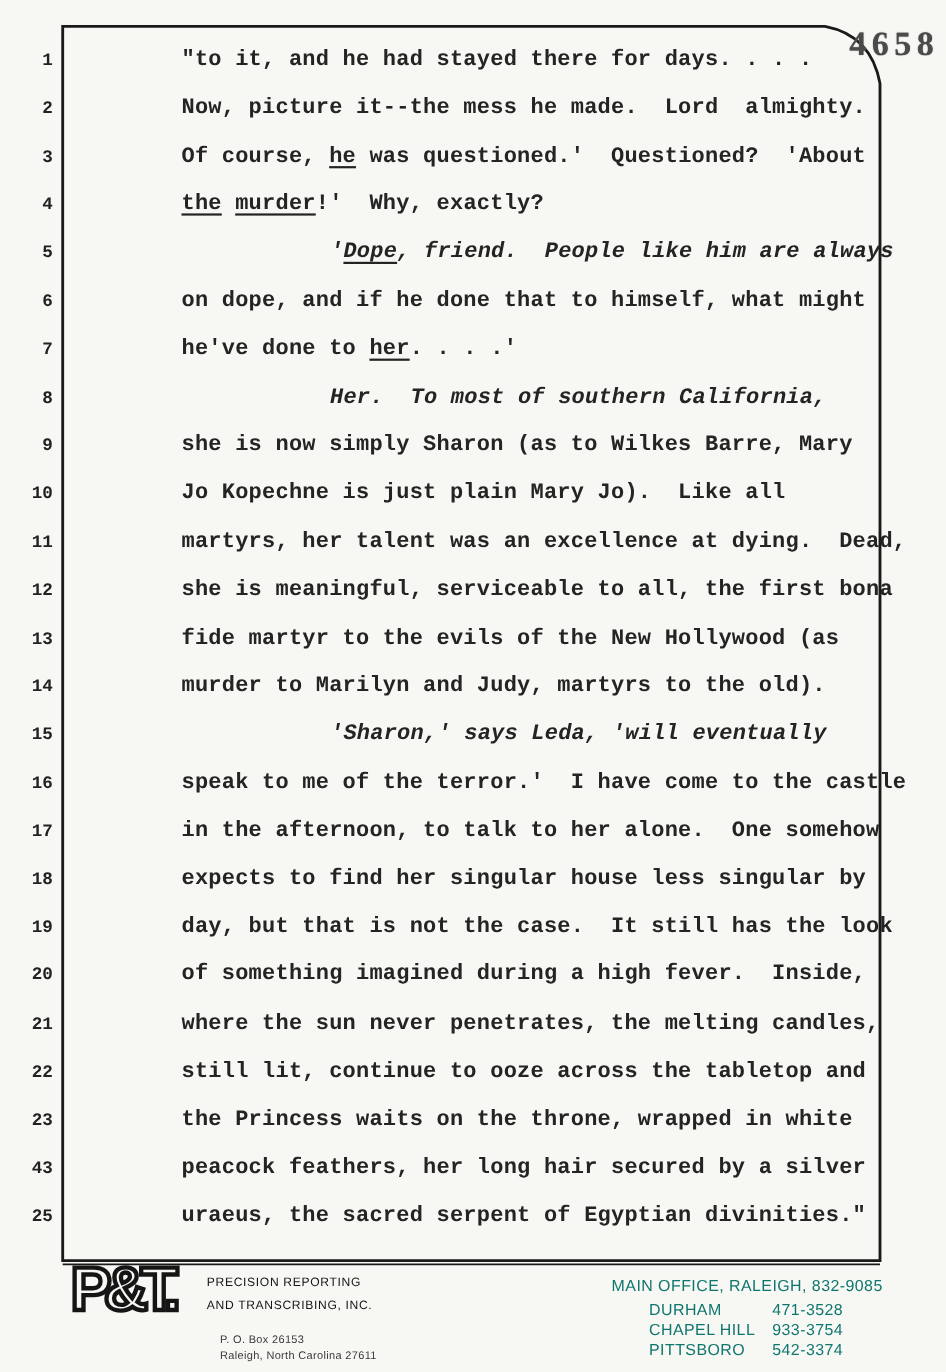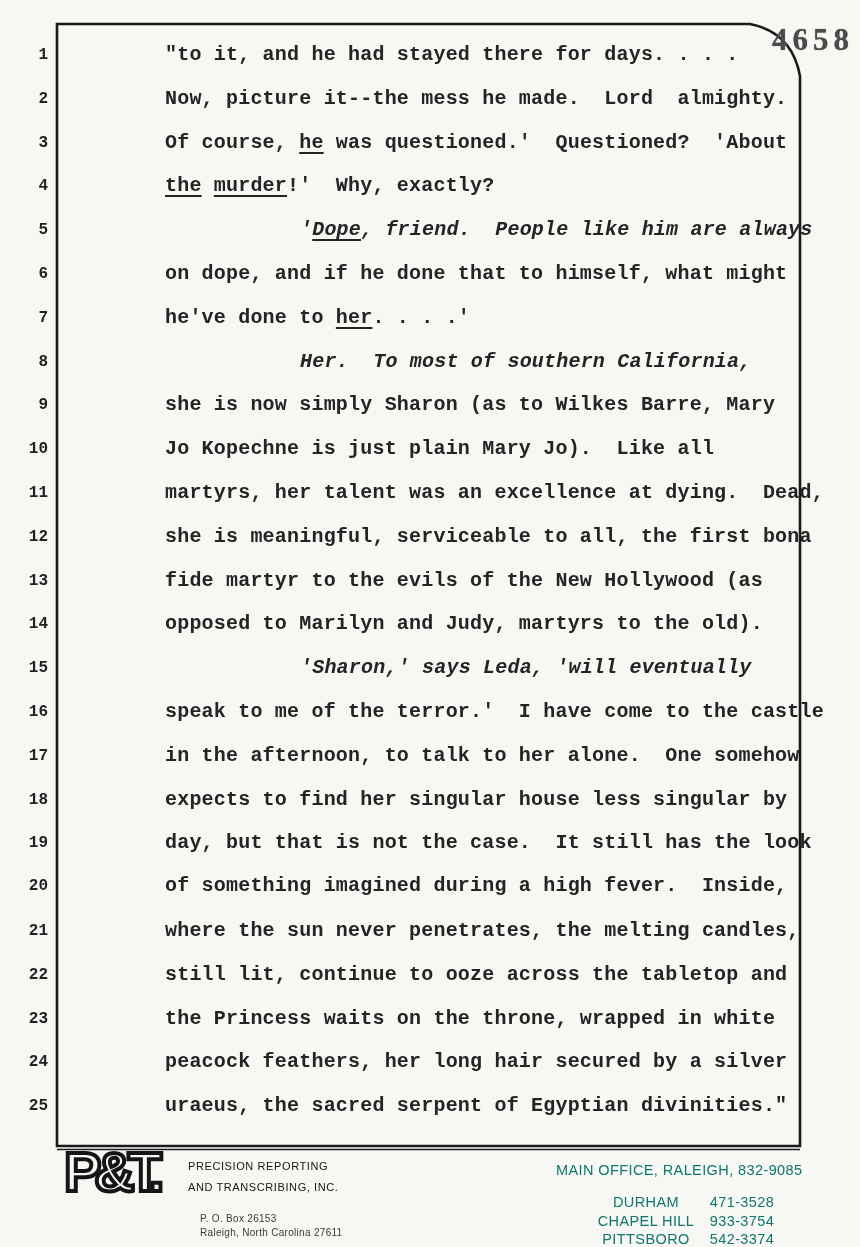--- a/index.html
+++ b/index.html
@@ -121,21 +121,21 @@
   }
   #offices {
     position: absolute;
     left: 556px;
     top: 14px;
     font-size: 14.5px;
     color: #0f766e;
     letter-spacing: 0.4px;
   }
   #main-office { white-space: pre; }
-  #office-rows { margin-top: 15px; margin-left: 34px; text-align: center; }
+  #office-rows { margin-top: 4px; margin-left: 34px; }
   .office-row { display: flex; line-height: 18.5px; }
   .oname { width: 112px; }
   .ophone { width: 80px; }
 </style>
 </head>
 <body>
 
 <div id="page">
 
   <svg id="border-svg" viewBox="0 0 860 1247" xmlns="http://www.w3.org/2000/svg">
@@ -193,21 +193,21 @@
       <div class="line" style="top: 514.8px;">
         <span class="lnum">12</span>
         <span class="ltxt"><span>she is meaningful, serviceable to all, the first bona</span></span>
       </div>
       <div class="line" style="top: 558.6px;">
         <span class="lnum">13</span>
         <span class="ltxt"><span>fide martyr to the evils of the New Hollywood (as</span></span>
       </div>
       <div class="line" style="top: 602.4px;">
         <span class="lnum">14</span>
-        <span class="ltxt"><span>opposed to Marilyn and Judy, martyrs to the old).</span></span>
+        <span class="ltxt"><span>murder to Marilyn and Judy, martyrs to the old).</span></span>
       </div>
       <div class="line" style="top: 646.2px;">
         <span class="lnum">15</span>
         <span class="ltxt indent"><span>'Sharon,' says Leda, 'will eventually</span></span>
       </div>
       <div class="line" style="top: 690px;">
         <span class="lnum">16</span>
         <span class="ltxt"><span>speak to me of the terror.'  I have come to the castle</span></span>
       </div>
       <div class="line" style="top: 733.8px;">
@@ -232,21 +232,21 @@
       </div>
       <div class="line" style="top: 952.8px;">
         <span class="lnum">22</span>
         <span class="ltxt"><span>still lit, continue to ooze across the tabletop and</span></span>
       </div>
       <div class="line" style="top: 996.6px;">
         <span class="lnum">23</span>
         <span class="ltxt"><span>the Princess waits on the throne, wrapped in white</span></span>
       </div>
       <div class="line" style="top: 1040.4px;">
-        <span class="lnum">24</span>
+        <span class="lnum">43</span>
         <span class="ltxt"><span>peacock feathers, her long hair secured by a silver</span></span>
       </div>
       <div class="line" style="top: 1084.2px;">
         <span class="lnum">25</span>
         <span class="ltxt"><span>uraeus, the sacred serpent of Egyptian divinities."</span></span>
       </div>
     </div>
 
   <div id="footer">
     <div id="logo">P&amp;T.</div>

